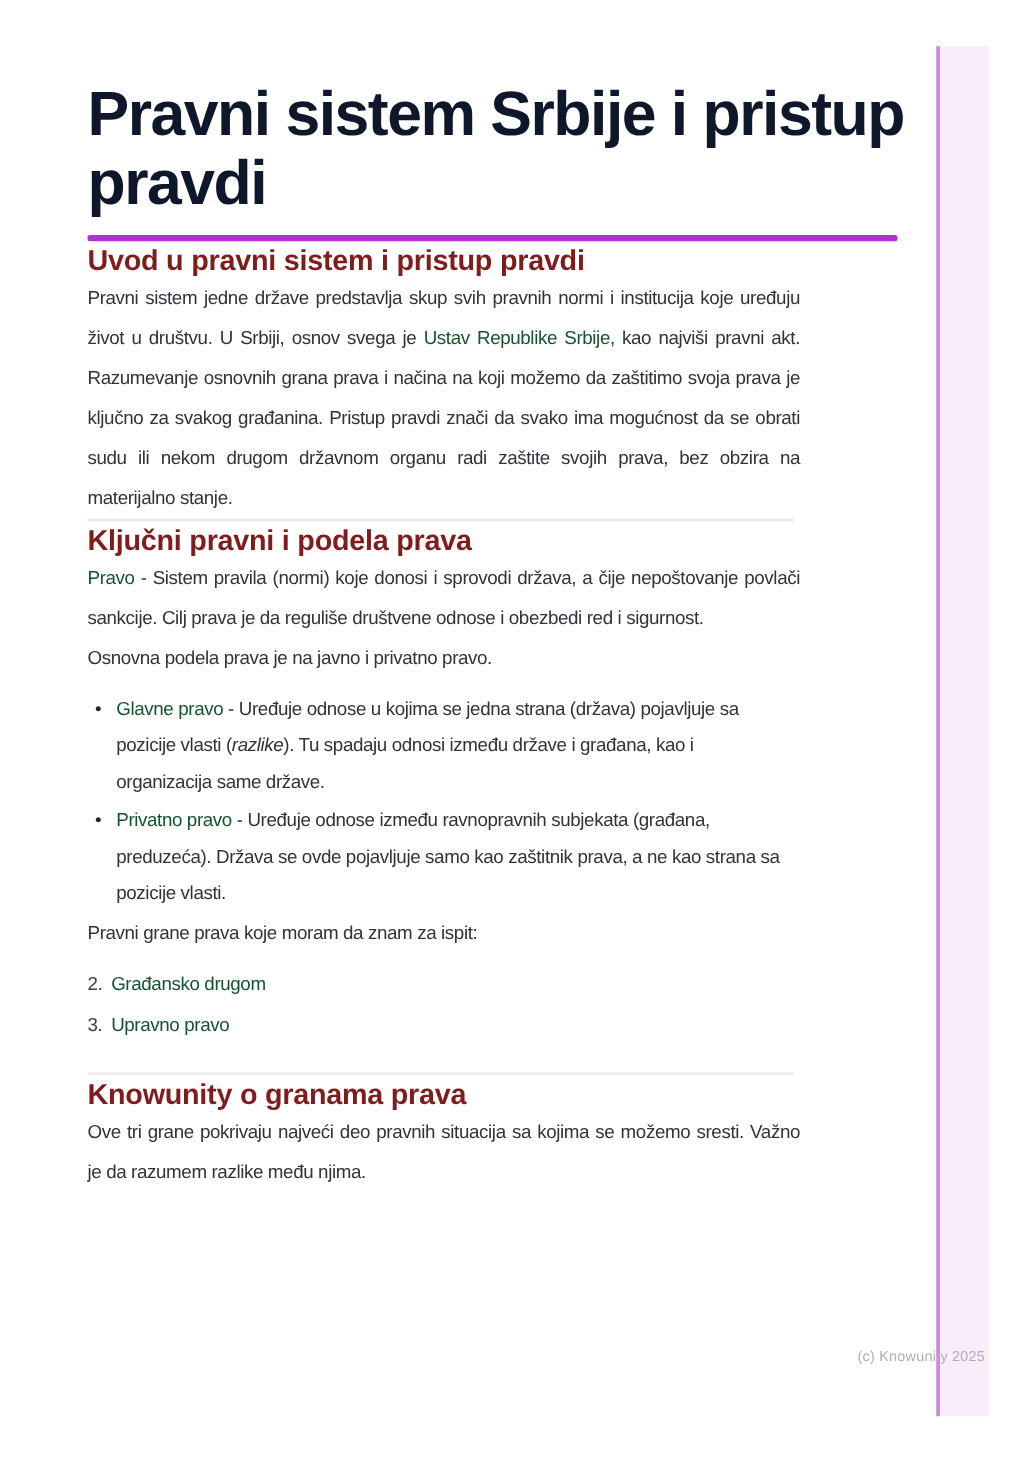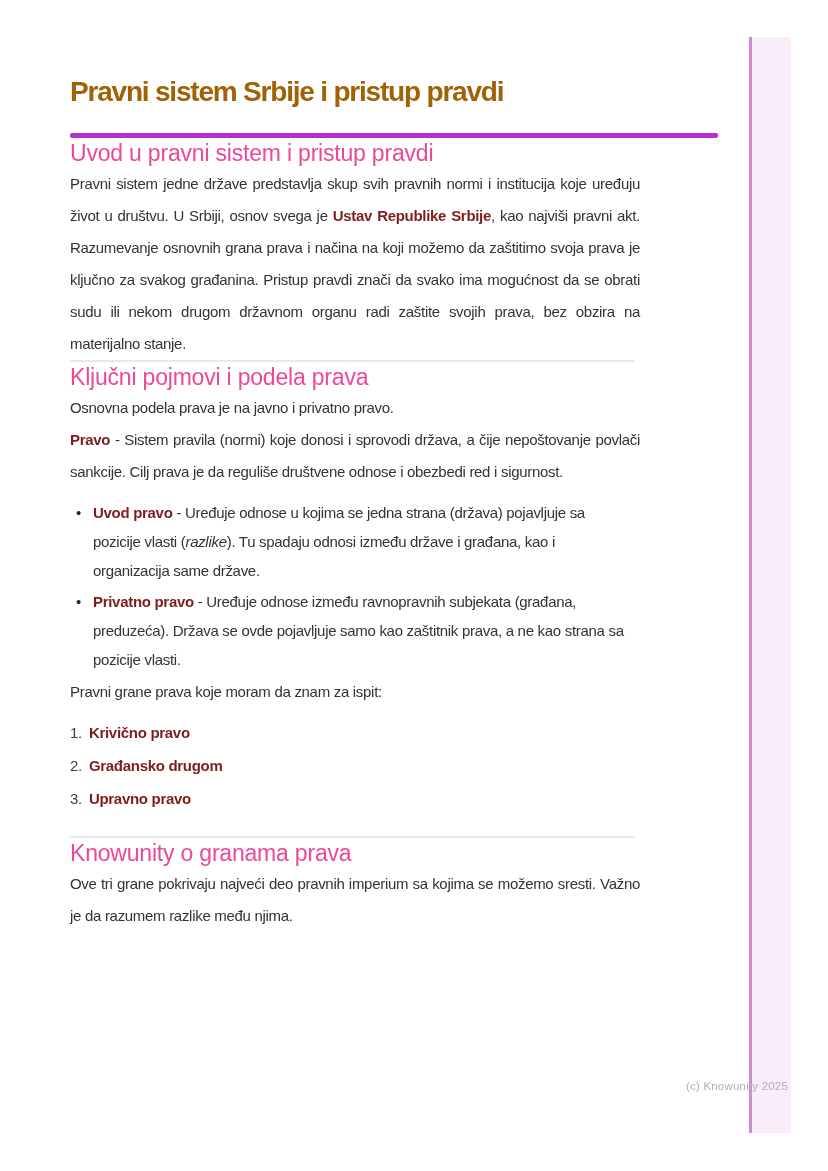--- a/index.html
+++ b/index.html
@@ -12,45 +12,45 @@
     position:absolute; left:749px; top:37px; width:39px; height:1096px;
     background:#f9edf9; border-left:3px solid #cd8bd6; z-index:1;
   }
   .watermark {
     position:absolute; left:686px; top:1079px; z-index:3;
     font-size:11.5px; line-height:14px; color:#b3aeb4; letter-spacing:0.2px;
     white-space:nowrap;
   }
   .content { position:absolute; left:70px; top:0; width:655px; z-index:2; }
   h1.doc-title {
-    margin:64px 0 0 0; font-size:28px; line-height:55px; font-weight:700;
-    letter-spacing:-1.2px; color:#a16207; width:655px;
+    margin:64px 0 0 0; font-size:50px; line-height:55px; font-weight:700;
+    letter-spacing:-1.2px; color:#0f172a; width:655px;
   }
   .title-rule {
     margin:14px 0 0 0; width:648px; height:5px; background:#b32fd0;
     border:none; border-radius:2px;
   }
   h2.section-heading {
-    margin:0; font-size:23px; line-height:30px; font-weight:400;
-    color:#ec4899; letter-spacing:-0.2px;
+    margin:0; font-size:23px; line-height:30px; font-weight:700;
+    color:#7f1d1d; letter-spacing:-0.2px;
   }
   .h-intro    { margin-top:28px; }
   .h-concepts { margin-top:18px; }
   .h-details  { margin-top:24px; }
   p.body-par {
     margin:0; width:570px; font-size:15px; line-height:32px;
     letter-spacing:-0.3px; color:#2f333a; text-align:justify;
   }
   p.left { text-align:left; }
   .p-intro     { margin-top:21px; }
   .p-concepts1 { margin-top:12px; }
   .p-osnovna   { margin-top:4px; }
   .p-glavne    { margin-top:0; }
   .p-details   { margin-top:14px; }
-  b { font-weight:700; color:#7f1d1d; }
+  b { font-weight:400; color:#14532d; }
   i { font-style:italic; }
   .divider {
     border:none; margin:0; width:565px; height:2px; background:#e9e9eb;
   }
   .divider-1 { margin-top:0; }
   .divider-2 { margin-top:23px; }
   ul.bullet-list { list-style:none; margin:10px 0 0 0; padding:0; width:563px; }
   ul.bullet-list li {
     position:relative; padding-left:23px; margin:0 0 2px 0;
     font-size:15px; line-height:29px; letter-spacing:-0.3px; text-align:left;
@@ -76,39 +76,38 @@
     <h1 class="doc-title">Pravni sistem Srbije i pristup pravdi</h1>
 
     <div class="title-rule"></div>
 
     <h2 class="section-heading h-intro">Uvod u pravni sistem i pristup pravdi</h2>
 
     <p class="body-par p-intro"><span>Pravni sistem jedne države predstavlja skup svih pravnih normi i institucija koje uređuju život u društvu. U Srbiji, osnov svega je </span><b>Ustav Republike Srbije</b><span>, kao najviši pravni akt. Razumevanje osnovnih grana prava i načina na koji možemo da zaštitimo svoja prava je ključno za svakog građanina. Pristup pravdi znači da svako ima mogućnost da se obrati sudu ili nekom drugom državnom organu radi zaštite svojih prava, bez obzira na materijalno stanje.</span></p>
 
     <hr class="divider divider-1">
 
-    <h2 class="section-heading h-concepts">Ključni pojmovi i podela prava</h2>
+    <h2 class="section-heading h-concepts">Ključni pravni i podela prava</h2>
+
+    <p class="body-par p-concepts1"><b>Pravo</b><span> - Sistem pravila (normi) koje donosi i sprovodi država, a čije nepoštovanje povlači sankcije. Cilj prava je da reguliše društvene odnose i obezbedi red i sigurnost.</span></p>
 
     <p class="body-par p-osnovna left">Osnovna podela prava je na javno i privatno pravo.</p>
 
-    <p class="body-par p-concepts1"><b>Pravo</b><span> - Sistem pravila (normi) koje donosi i sprovodi država, a čije nepoštovanje povlači sankcije. Cilj prava je da reguliše društvene odnose i obezbedi red i sigurnost.</span></p>
-
     <ul class="bullet-list">
-      <li><span class="dot">•</span><b>Uvod pravo</b><span> - Uređuje odnose u kojima se jedna strana (država) pojavljuje sa pozicije vlasti (</span><i>razlike</i><span>). Tu spadaju odnosi između države i građana, kao i organizacija same države.</span></li>
+      <li><span class="dot">•</span><b>Glavne pravo</b><span> - Uređuje odnose u kojima se jedna strana (država) pojavljuje sa pozicije vlasti (</span><i>razlike</i><span>). Tu spadaju odnosi između države i građana, kao i organizacija same države.</span></li>
       <li><span class="dot">•</span><b>Privatno pravo</b><span> - Uređuje odnose između ravnopravnih subjekata (građana, preduzeća). Država se ovde pojavljuje samo kao zaštitnik prava, a ne kao strana sa pozicije vlasti.</span><i></i><span></span></li>
     </ul>
 
     <p class="body-par p-glavne left">Pravni grane prava koje moram da znam za ispit:</p>
 
     <div class="num-list">
-      <div class="num-item"><span class="num">1.</span><b>Krivično pravo</b></div>
       <div class="num-item"><span class="num">2.</span><b>Građansko drugom</b></div>
       <div class="num-item"><span class="num">3.</span><b>Upravno pravo</b></div>
     </div>
 
     <hr class="divider divider-2">
 
     <h2 class="section-heading h-details">Knowunity o granama prava</h2>
 
-    <p class="body-par p-details">Ove tri grane pokrivaju najveći deo pravnih imperium sa kojima se možemo sresti. Važno je da razumem razlike među njima.</p>
+    <p class="body-par p-details">Ove tri grane pokrivaju najveći deo pravnih situacija sa kojima se možemo sresti. Važno je da razumem razlike među njima.</p>
 
   </div>
 </div>
 
 </body></html>

